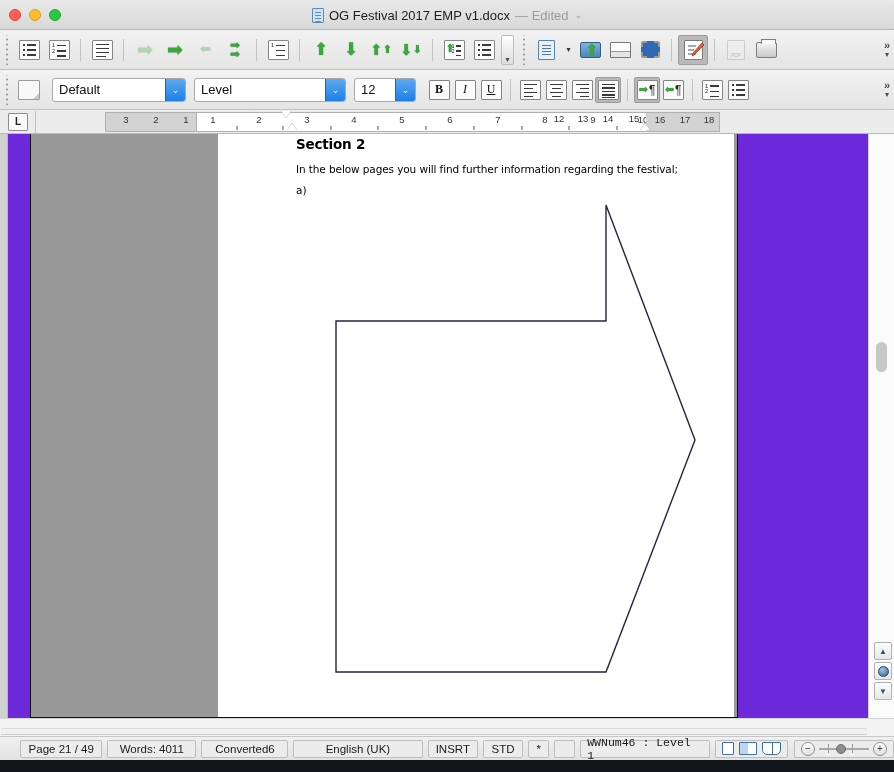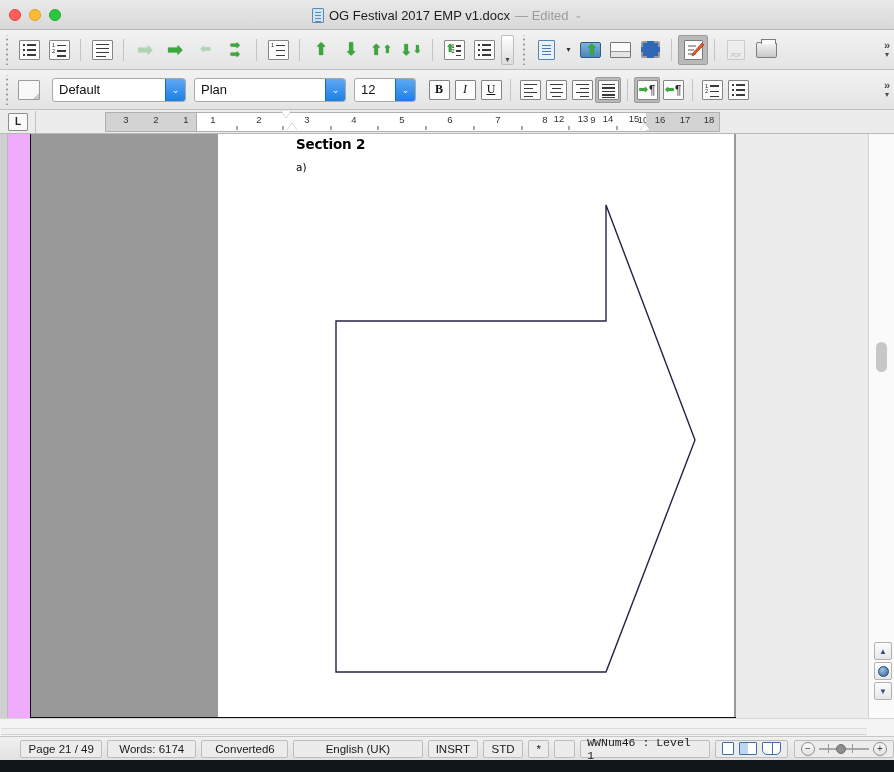--- a/index.html
+++ b/index.html
@@ -218,22 +218,22 @@
     border-bottom: 7px solid #fff; filter: drop-shadow(0 0 0.6px #444);
     transform: translateX(-50%);
   }
 
   
   #left-strip {
     position: absolute; left: 0; top: 134px; width: 8px; height: 584px;
     background: #d0d0d0; border-right: 1px solid #b8b8b8; overflow: hidden;
   }
   #workspace {
-    position: absolute; left: 8px; top: 134px; width: 728px; height: 584px;
-    background: #f0abfc; overflow: hidden;
+    position: absolute; left: 8px; top: 134px; width: 860px; height: 584px;
+    background: #6d28d9; overflow: hidden;
   }
   #gray-canvas {
     position: absolute; left: 22px; top: 0; width: 708px; height: 584px;
     background: #999999; border: 1px solid #101010; border-top: none;
   }
   #page {
     position: absolute; left: 187px; top: 0; width: 516px; height: 583px;
     background: #ffffff;
   }
   #page-content { position: absolute; left: 78px; top: 2px; width: 400px; }
@@ -514,21 +514,21 @@
     <div class="grip"></div>
     <div class="tbtn">
         <div class="stylebox"></div>
       </div>
 
     <div class="combo" id="style-combo">
       <span class="val">Default</span>
       <span class="ddbtn">⌄</span>
     </div>
     <div class="combo" id="font-combo">
-      <span class="val">Plan</span>
+      <span class="val">Level</span>
       <span class="ddbtn">⌄</span>
     </div>
     <div class="combo" id="size-combo">
       <span class="val">12</span>
       <span class="ddbtn">⌄</span>
     </div>
 
     <div style="width:10px"></div>
     <div class="fbtn">
       <div class="fbox b">B</div>
@@ -669,20 +669,21 @@
   </div>
 
   <div id="left-strip"></div>
 
   <div id="workspace">
     <div id="gray-canvas">
       <div id="page">
 
         <div id="page-content">
           <div id="sec-title">Section 2</div>
+          <div id="body-para">In the below pages you will find further information regarding the festival;</div>
           <div id="list-row">
             <div id="list-marker">a)</div>
             <div id="list-body">
             </div>
           </div>
         </div>
 
         <svg id="arrow-svg" width="516" height="583" viewBox="0 0 516 583">
           <polygon points="118,187 388,187 388,71 477,306 388,538 118,538" fill="none" stroke="#232347" stroke-width="1.4" stroke-linejoin="miter"></polygon>
         </svg>
@@ -703,21 +704,21 @@
       <span>▼</span>
     </div>
   </div>
 
   <div id="hscroll-area">
     <div id="hbar"></div>
   </div>
 
   <div id="statusbar">
     <div class="scell" id="sc-page">Page 21 / 49</div>
-    <div class="scell" id="sc-words">Words: 6174</div>
+    <div class="scell" id="sc-words">Words: 4011</div>
     <div class="scell" id="sc-conv">Converted6</div>
     <div class="scell" id="sc-lang">English (UK)</div>
     <div class="scell" id="sc-insrt">INSRT</div>
     <div class="scell" id="sc-std">STD</div>
     <div class="scell" id="sc-mod">*</div>
     <div class="scell" id="sc-blank"></div>
     <div class="scell" id="sc-num">WWNum46 : Level 1</div>
     <div class="scell" id="sc-views">
       <span class="vico"></span>
       <span class="vico multi"></span>

